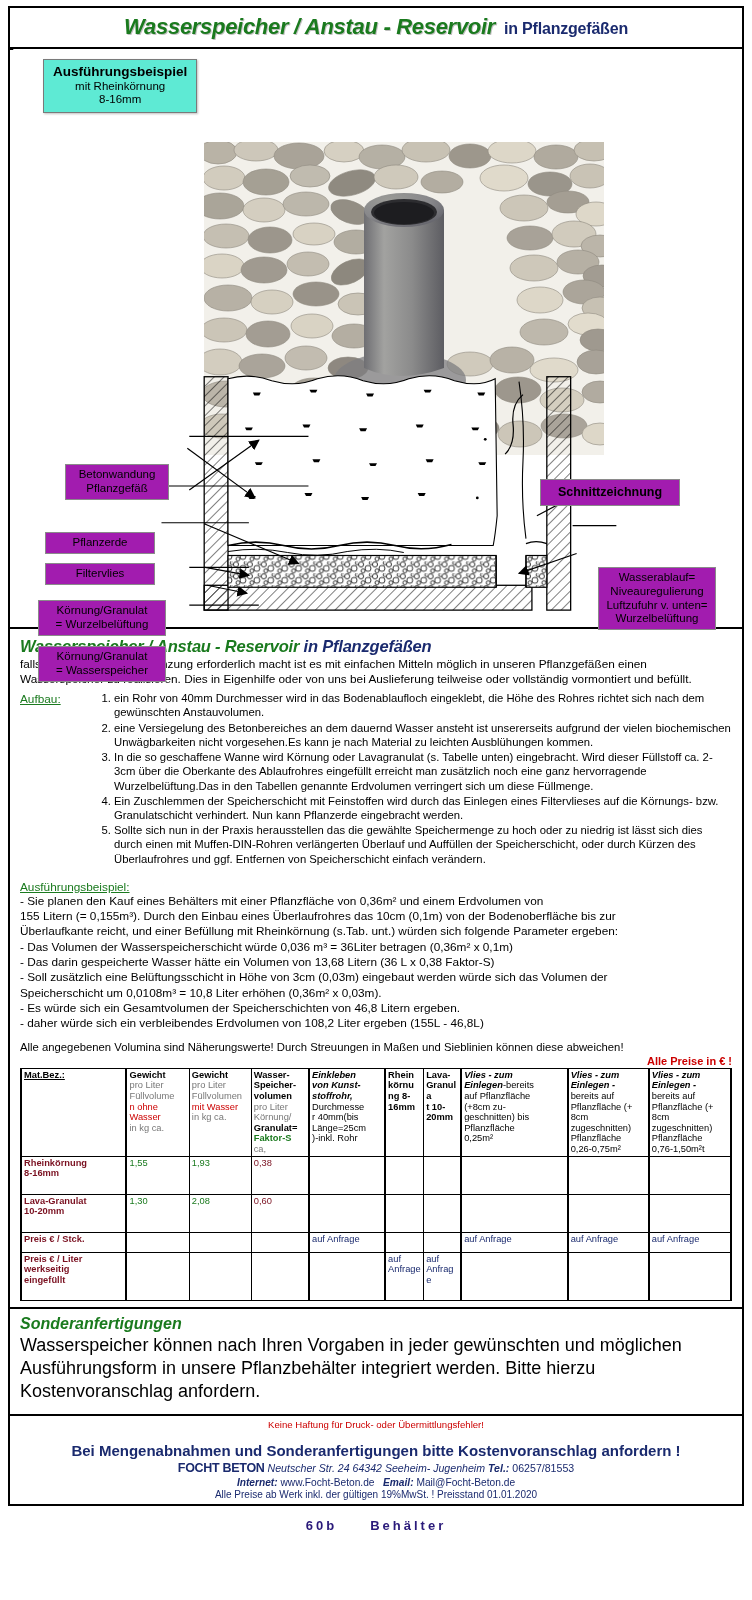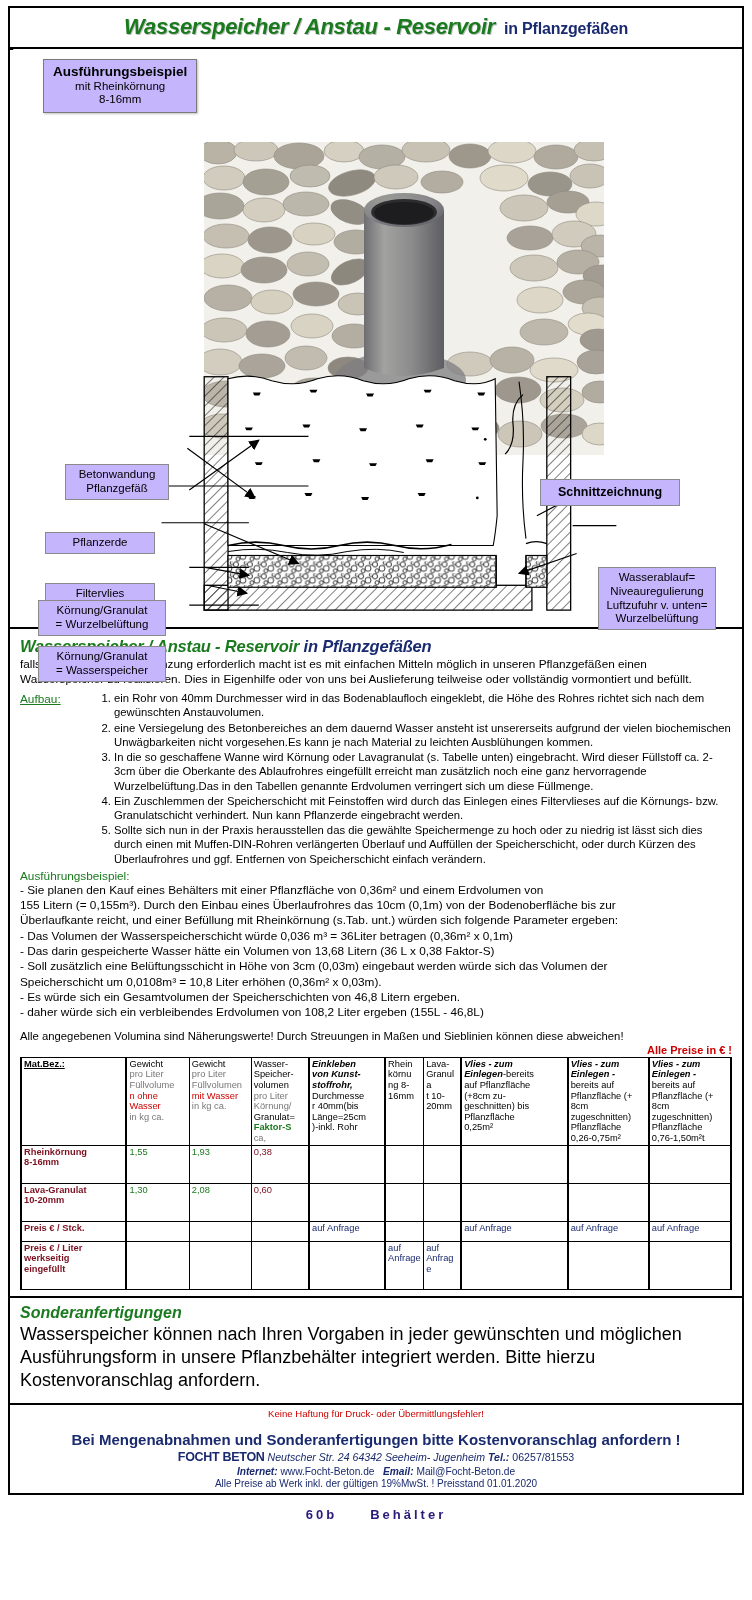--- a/index.html
+++ b/index.html
@@ -45,42 +45,42 @@
     margin:0 8px;
     border:2.5px solid #000;
     height:582px;
     position:relative;
     background:#fff;
   }
 
   .caption-box {
     position:absolute; left:33px; top:10px;
     border:1.5px solid #7a7a7a;
-    background:#c4b5fd; z-index:6;
+    background:#5eead4; z-index:6;
     padding:4px 9px 5px 9px;
     text-align:center; line-height:1.18;
     box-shadow:1px 1px 2px rgba(0,0,0,.25);
   }
   .caption-box .l1 { font-size:13.5px; font-weight:bold; }
   .caption-box .l2 { font-size:11.5px; }
   .caption-box .l3 { font-size:11.5px; }
 
   .photo {
     position:absolute; left:194px; top:93px;
     width:400px; height:313px;
     overflow:hidden;
     background:#cfc9bd;
   }
   .photo svg { display:block; }
 
   
   .lbl {
     position:absolute; z-index:5;
     border:1.5px solid #8a8a8a;
-    background:#c4b5fd;
+    background:#a21caf;
     font-size:11.5px; line-height:1.2;
     padding:3px 6px;
     text-align:center;
   }
   .lbl.left { text-align:center; }
   .secdraw { position:absolute; left:0; top:0; width:100%; height:100%; }
 
   
   .textbox {
     margin:0 8px;
@@ -97,21 +97,21 @@
 
   .aufbau-wrap { display:flex; margin-top:4px; }
   .aufbau-lbl {
     font-size:11.8px; color:#1a7a1e; text-decoration:underline;
     width:72px; flex:none; padding-top:1px;
   }
   ol.steps { margin:0; padding-left:22px; font-size:11.3px; line-height:1.26; }
   ol.steps li { margin-bottom:1px; }
 
   .ausf-lbl {
-    font-size:11.8px; color:#1a7a1e; margin-top:2px;
+    font-size:11.8px; color:#1a7a1e; text-decoration:underline; margin-top:13px;
   }
   .ausf-lines { font-size:11.8px; line-height:1.30; }
   .note-all { font-size:11.3px; margin-top:9px; }
   .preise-note { font-size:11px; color:#cc0000; text-align:right; font-weight:bold; margin-top:2px;}
 
   
   table.spec {
     width:100%; border-collapse:collapse; table-layout:fixed;
     margin-top:1px;
   }
@@ -124,21 +124,21 @@
     text-align:left;
     word-wrap:break-word;
     overflow-wrap:break-word;
   }
   .thick-l { border-left:2.2px solid #000 !important; }
   .thick-r { border-right:2.2px solid #000 !important; }
   th.matbez {
     font-size:11px; font-weight:bold; text-decoration:underline;
     vertical-align:top;
   }
-  .hd b { font-weight:normal; }
+  .hd b { font-weight:bold; }
   .hd .it { font-style:italic; font-weight:bold; }
   .hd .red { color:#cc0000; }
   .hd .gray { color:#777; }
   .hd .grn { color:#1a7a1e; }
   td.mat {
     font-size:12px; font-weight:bold; color:#7a1020; line-height:1.18;
     padding-left:4px;
   }
   td.num { text-align:right; font-size:11px; padding-right:4px; }
   .n-grn { color:#1a7a1e; }
@@ -395,21 +395,21 @@
       <path d="M516 348 q-12 10 -10 30 q2 20 -8 30" fill="none" stroke="#000" stroke-width="1.2"></path>
     </svg>
 
     <div class="lbl left" style="left:55px; top:415px; width:104px;">
       <span style="white-space:pre-line">Betonwandung
 Pflanzgefäß</span>
     </div>
     <div class="lbl left" style="left:35px; top:483px; width:110px;">
       <span>Pflanzerde</span>
     </div>
-    <div class="lbl left" style="left:35px; top:534px; width:110px;">
+    <div class="lbl left" style="left:35px; top:514px; width:110px;">
       <span>Filtervlies</span>
     </div>
     <div class="lbl left" style="left:28px; top:551px; width:128px;">
       <span style="white-space:pre-line">Körnung/Granulat
 = Wurzelbelüftung</span>
     </div>
     <div class="lbl left" style="left:28px; top:597px; width:128px;">
       <span style="white-space:pre-line">Körnung/Granulat
 = Wasserspeicher</span>
     </div>

